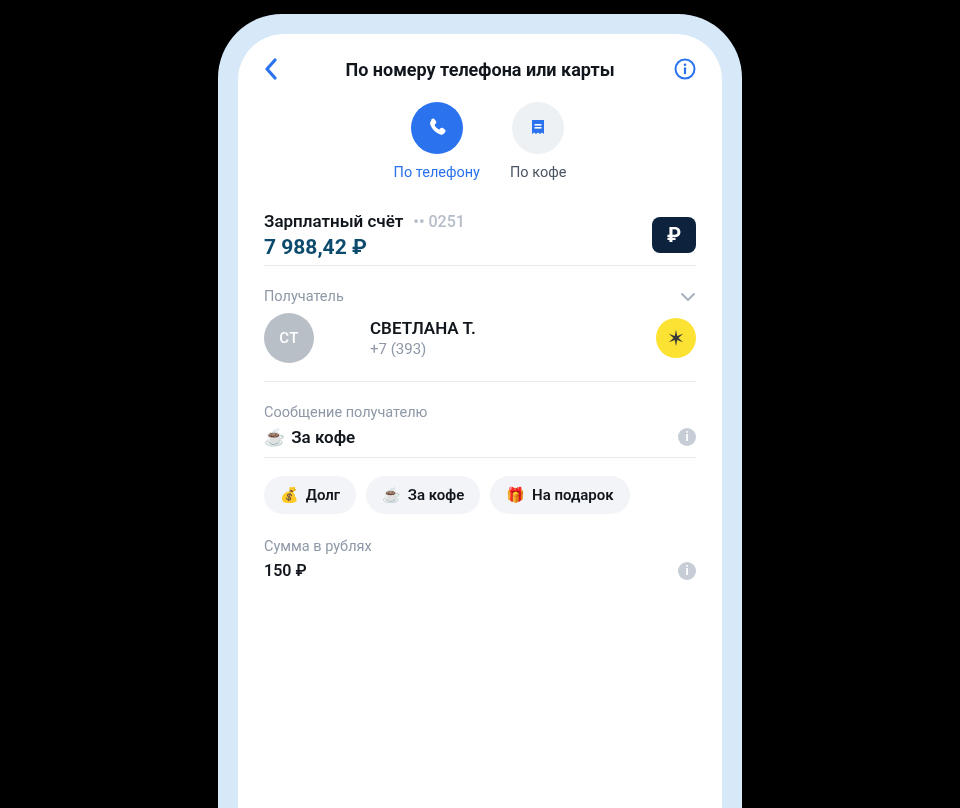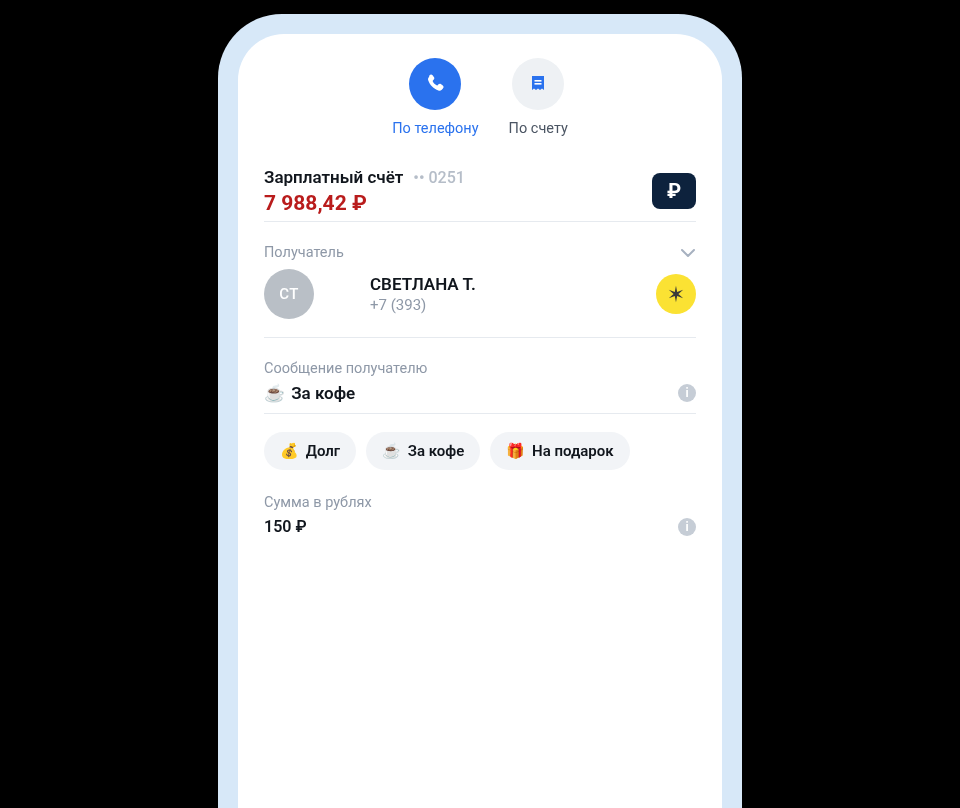--- a/index.html
+++ b/index.html
@@ -41,21 +41,21 @@
   .method:not(.active) .mlabel { color:#4b5563; }
 
   
   .section-head { display:flex; align-items:center; justify-content:space-between; font-size:14.5px; color:#8e98a7; margin-bottom:8px;}
   .chev { color:#a7b1c0; }
 
   
   .acct-row { display:flex; justify-content:space-between; align-items:center; border-bottom:1px solid #e6eaef; padding-bottom:6px; margin-bottom:22px;}
   .acct-name { font-size:17px; font-weight:600; color:#11161d; }
   .acct-mask { font-size:16px; font-weight:500; color:#b5bdc8; margin-left:6px;}
-  .acct-bal { font-size:21px; font-weight:700; color:#b91c1c; margin-top:4px;}
+  .acct-bal { font-size:21px; font-weight:700; color:#0c4a6e; margin-top:4px;}
   .acct-badge { width:44px; height:36px; background:#0d223d; border-radius:8px; display:flex; align-items:center; justify-content:center; color:#fff; font-size:20px; font-weight:700;}
 
   
   .recip-row { display:flex; align-items:center; gap:16px; border-bottom:1px solid #e6eaef; padding-bottom:18px; margin-bottom:22px;}
   .avatar { width:50px; height:50px; border-radius:50%; background:#b9bfc6; color:#fff; display:flex; align-items:center; justify-content:center; font-size:15px; font-weight:500; letter-spacing:0.5px;}
   .recip-info { flex:1;margin-left:40px; }
   .recip-name { font-size:17px; font-weight:600; color:#11161d; }
   .recip-phone { font-size:15px; color:#8e98a7; margin-top:2px;}
   .bank-badge { width:40px; height:40px; border-radius:50%; background:#fbe233; display:flex; align-items:center; justify-content:center; color:#3a3a3a; font-size:22px; }
 
@@ -74,39 +74,54 @@
 
   svg { display:block; }
 </style>
 </head>
 <body>
 
 <div class="wrap">
   <div class="phone">
     <div class="screen">
 
+      <div class="header">
+        <div class="back-btn">
+          <svg width="14" height="22" viewBox="0 0 14 22">
+            <path d="M11 2 L3 11 L11 20" stroke="#2a72ee" stroke-width="3.2" fill="none" stroke-linecap="round" stroke-linejoin="round"></path>
+          </svg>
+        </div>
+        <div class="title">По номеру телефона или карты</div>
+        <div class="info-btn">
+          <svg width="22" height="22" viewBox="0 0 22 22">
+            <circle cx="11" cy="11" r="9.5" stroke="#2a72ee" stroke-width="2" fill="none"></circle>
+            <circle cx="11" cy="6.8" r="1.3" fill="#2a72ee"></circle>
+            <rect x="9.9" y="9.3" width="2.2" height="7" rx="1" fill="#2a72ee"></rect>
+          </svg>
+        </div>
+      </div>
 
       <div class="methods">
         <div class="method active">
           <div class="circle">
             <svg width="24" height="24" viewBox="0 0 24 24">
               <path d="M6.5 3.2c0.9-0.9 2.4-0.9 3.1 0.1l1.4 2c0.5 0.7 0.4 1.7-0.2 2.3l-0.9 0.9c-0.3 0.3-0.3 0.7-0.1 1 0.9 1.6 2.2 2.9 3.8 3.8 0.3 0.2 0.7 0.1 1-0.1l0.9-0.9c0.6-0.6 1.6-0.7 2.3-0.2l2 1.4c1 0.7 1 2.2 0.1 3.1l-1.1 1.1c-0.9 0.9-2.2 1.2-3.4 0.8-4.8-1.6-8.5-5.3-10.2-10.2-0.4-1.2-0.1-2.5 0.8-3.4z" fill="#fff"></path>
             </svg>
           </div>
           <span class="mlabel">По телефону</span>
         </div>
         <div class="method">
           <div class="circle">
             <svg width="24" height="24" viewBox="0 0 24 24">
               <path d="M6 4 h12 v14 l-2 -1.5 l-2 1.5 l-2 -1.5 l-2 1.5 l-2 -1.5 l-2 1.5 z" fill="#2a72ee"></path>
               <rect x="8.5" y="8" width="7" height="1.6" fill="#fff"></rect>
               <rect x="8.5" y="11" width="7" height="1.6" fill="#fff"></rect>
             </svg>
           </div>
-          <span class="mlabel">По счету</span>
+          <span class="mlabel">По кофе</span>
         </div>
       </div>
 
       <div class="acct-row">
         <div>
           <div>
             <span class="acct-name">Зарплатный счёт</span>
             <span class="acct-mask">•• 0251</span>
           </div>
           <div class="acct-bal">7 988,42 ₽</div>

